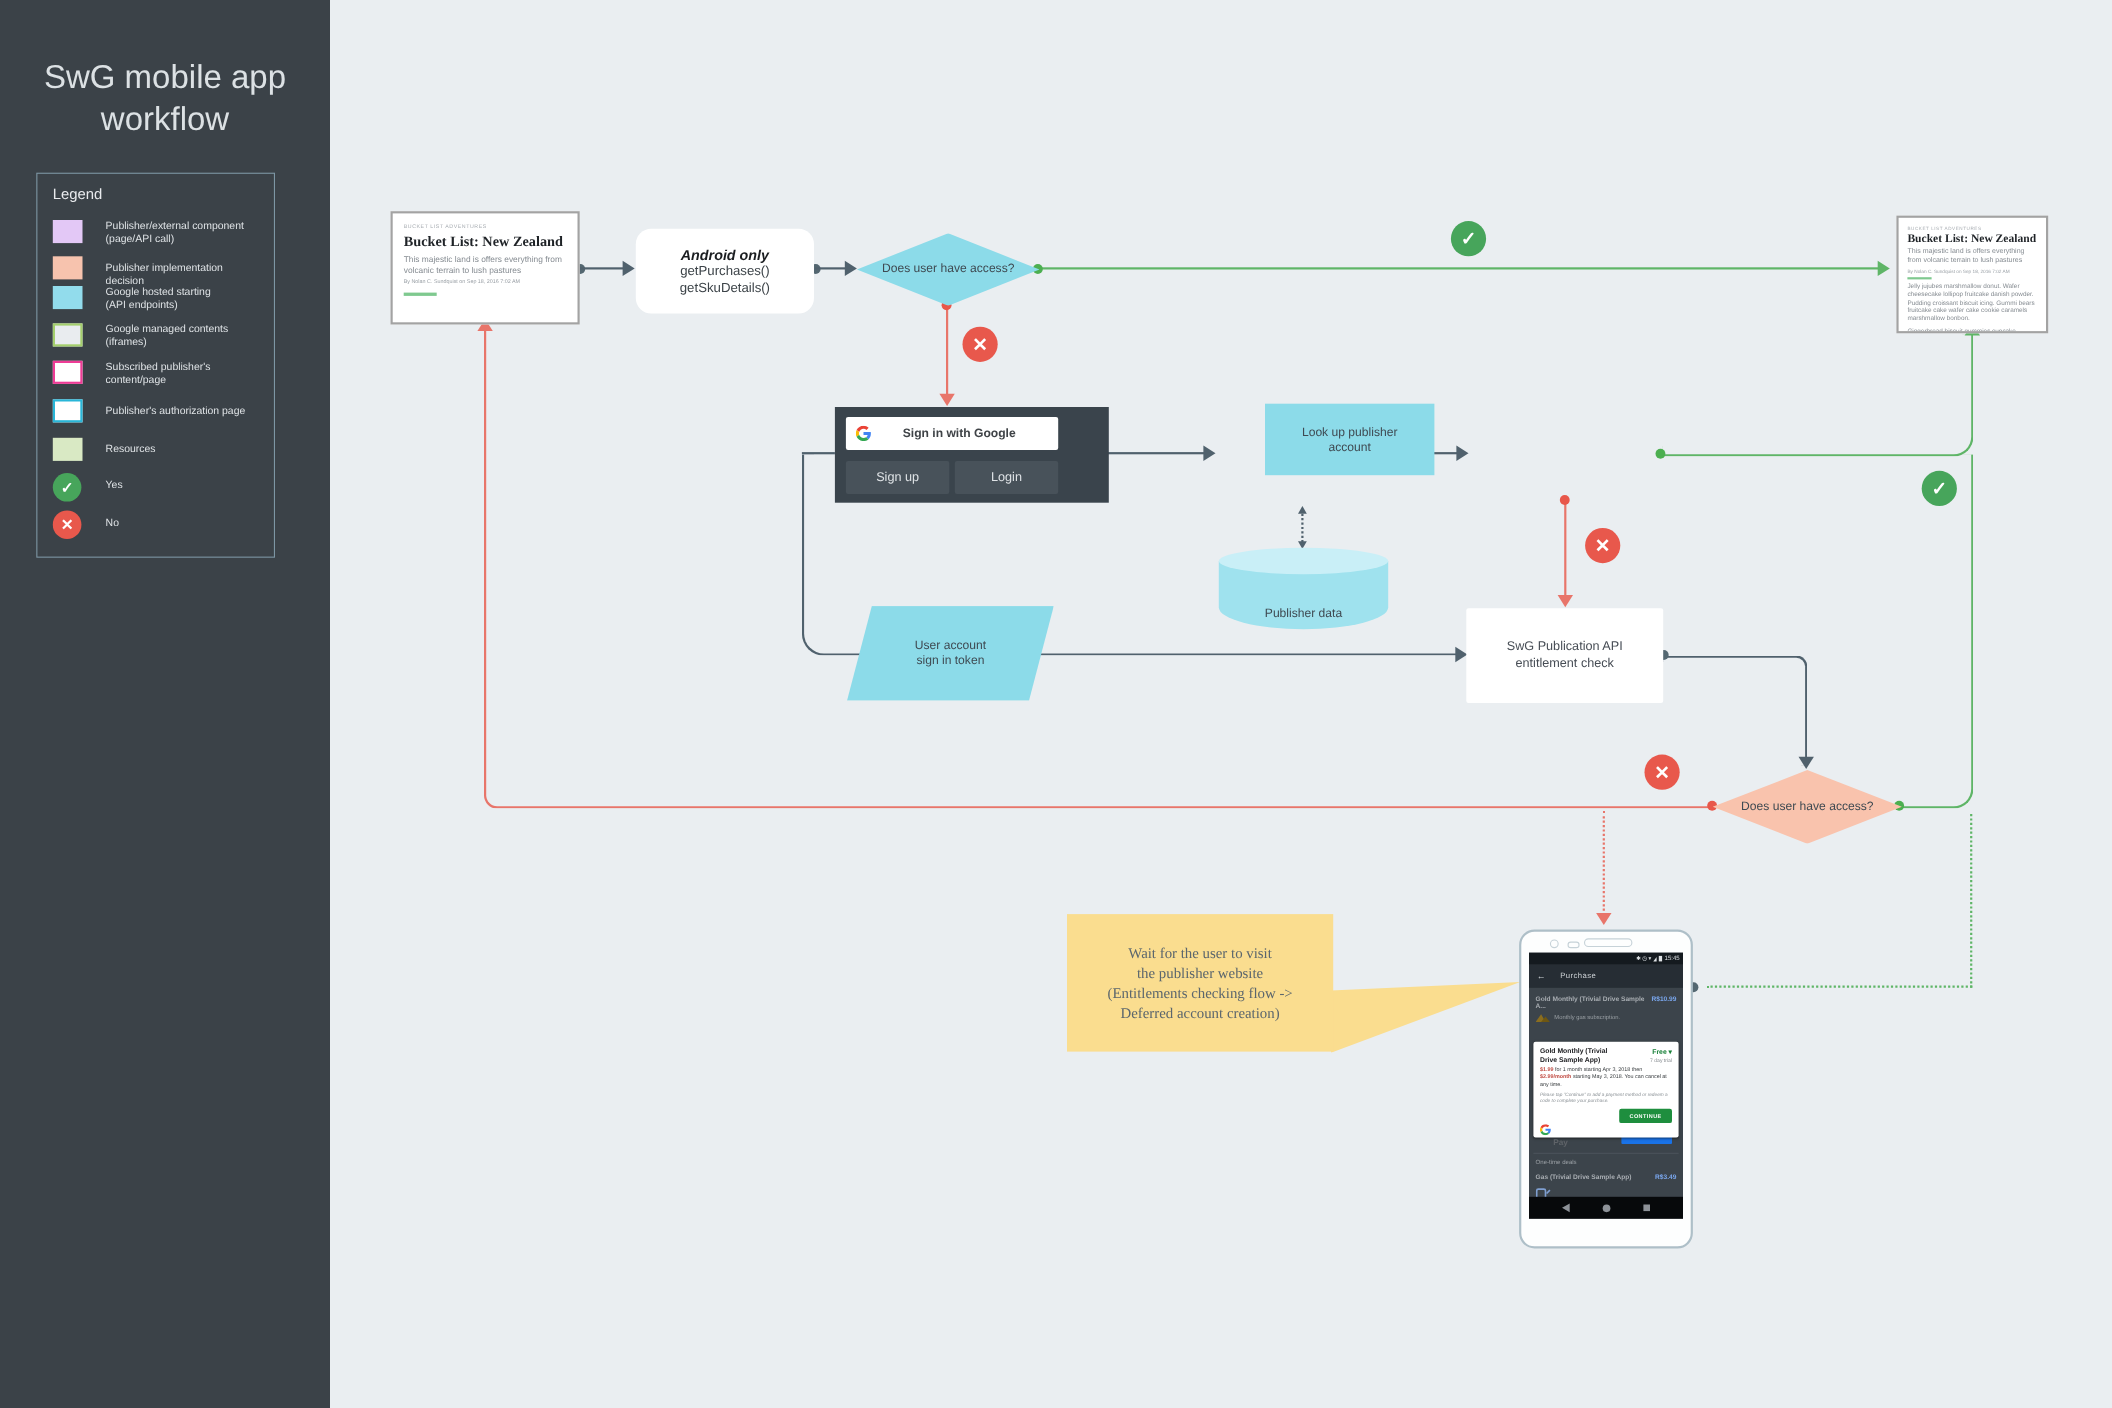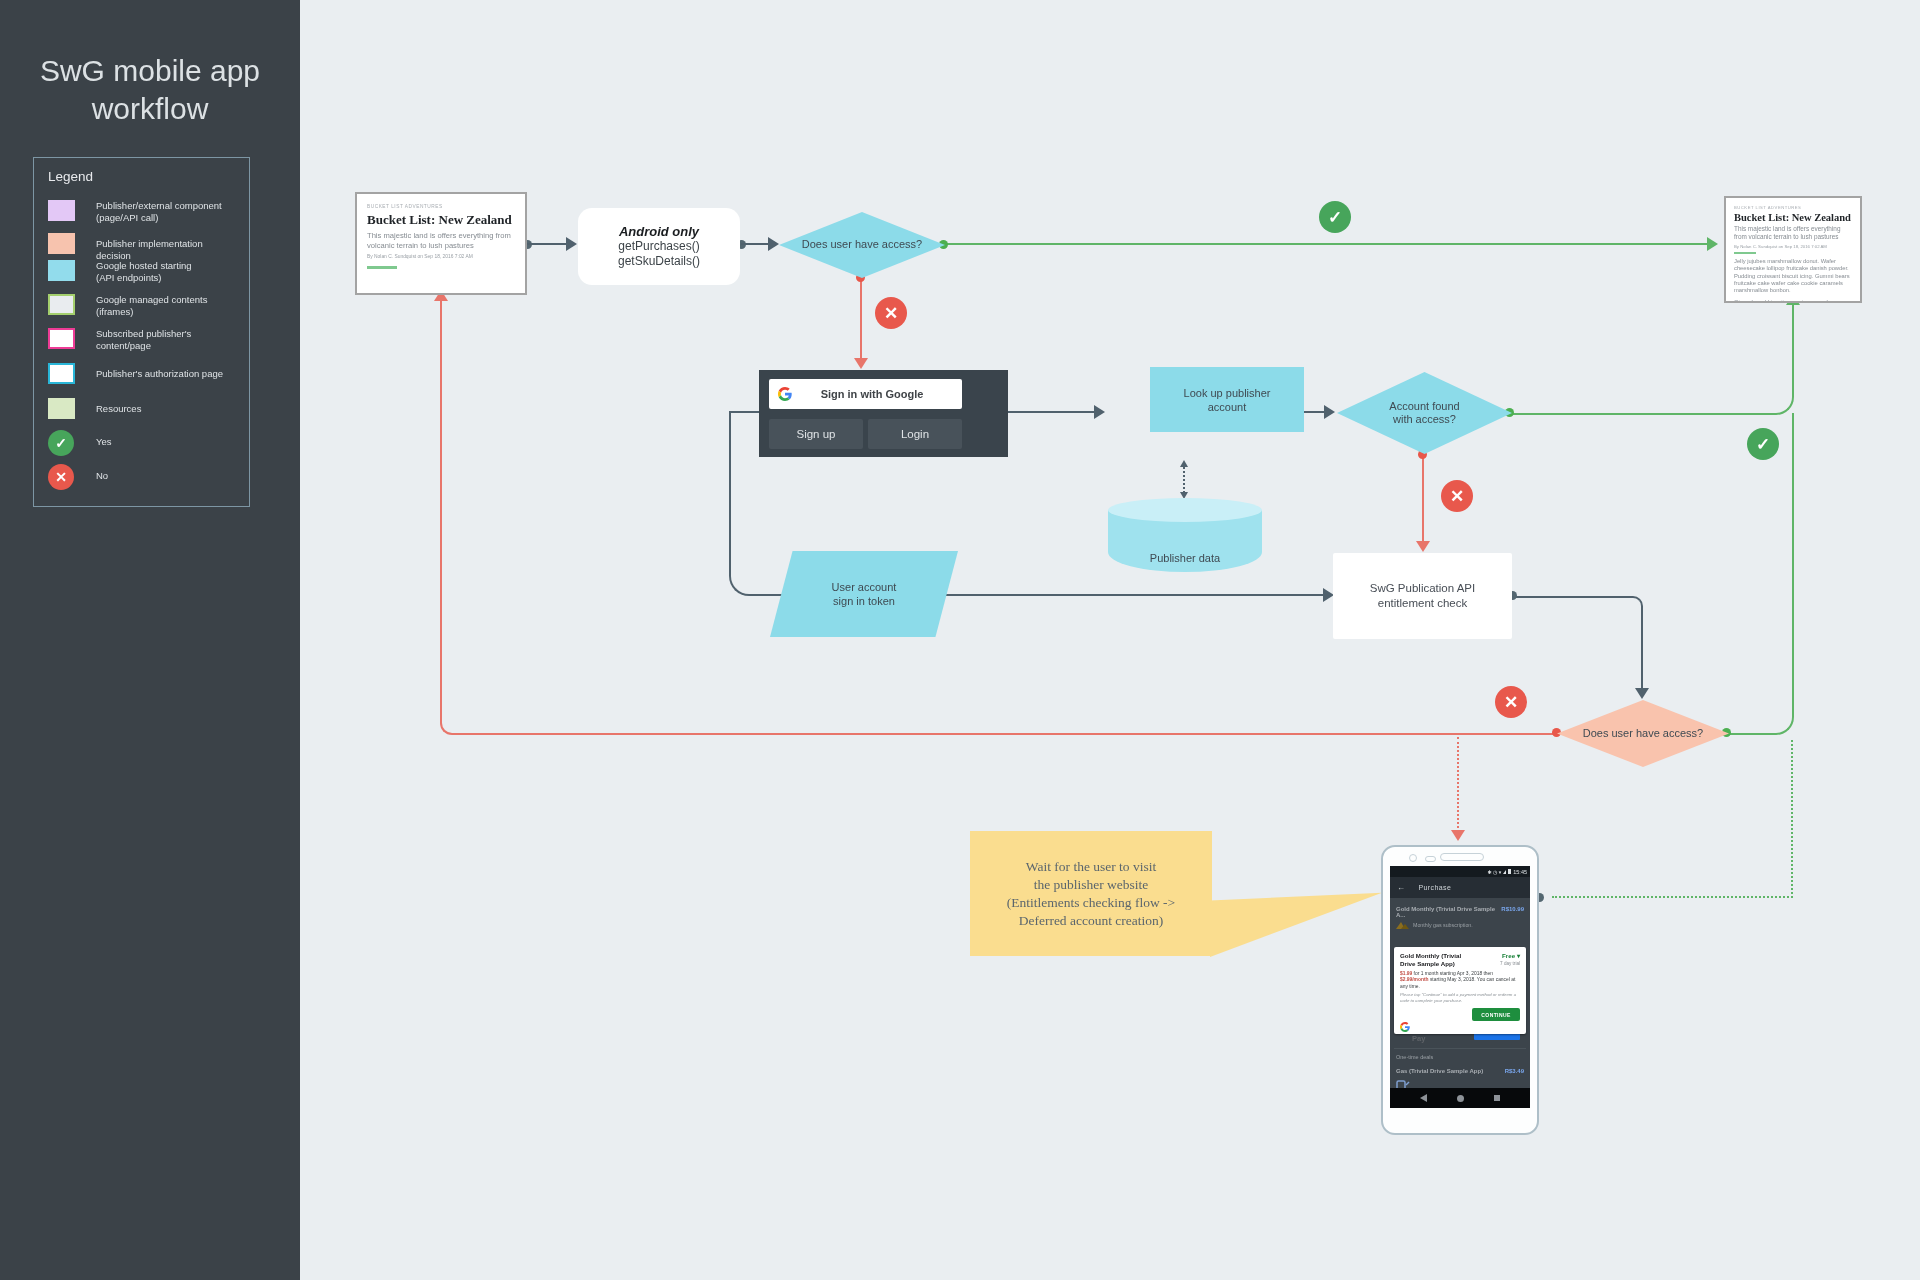--- a/index.html
+++ b/index.html
@@ -242,24 +242,20 @@
     <div class="dk-btn" style="left:109px;">
       <span>Login</span>
     </div>
   </div>
 
   <div class="node cyanbox pl" style="left:1108px;top:367px;width:154px;height:65px;margin-left:42px;">
     <span class="pl">Look up publisher
 account</span>
   </div>
 
-  <div class="node diamond pl" style="left:1337px;top:372px;width:175px;height:82px;">
-    <span class="pl">Account found
-with access?</span>
-  </div>
 
   <div class="cyl-top"></div>
   <div class="cyl-body">
     <span>Publisher data</span>
   </div>
 
   <div class="para">
     <span class="pl">User account
 sign in token</span>
   </div>

